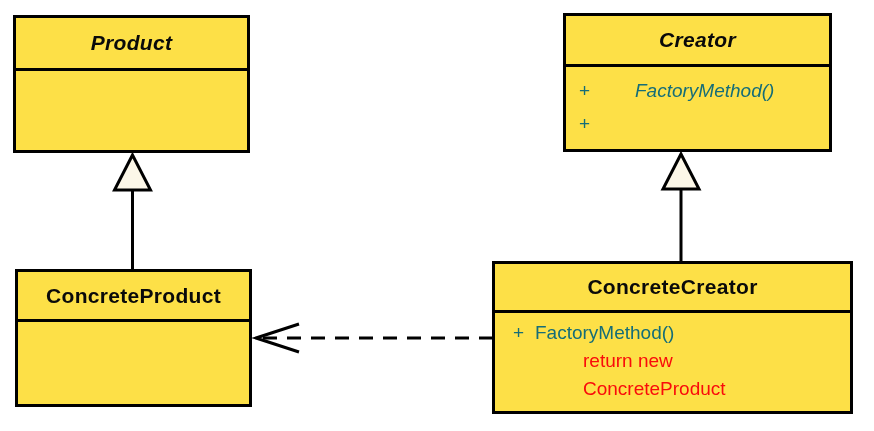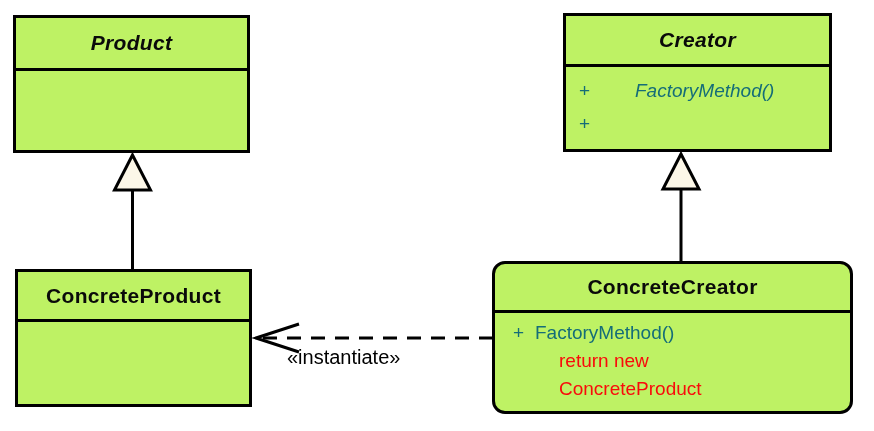--- a/index.html
+++ b/index.html
@@ -6,21 +6,21 @@
   #canvas {
     position: relative;
     width: 874px;
     height: 431px;
     background: #ffffff;
     font-family: "Liberation Sans", sans-serif;
     overflow: hidden;
   }
   .uml-class {
     position: absolute;
-    background: #bef264;
+    background: #fde047;
     border: 3px solid #000000;
     box-sizing: border-box;
   }
   .uml-title {
     width: 100%;
     border-bottom: 3px solid #000000;
     box-sizing: border-box;
     display: flex;
     align-items: center;
     justify-content: center;
@@ -46,21 +46,21 @@
     white-space: nowrap;
   }
   
   .creator-body { padding-top: 13px; }
   .creator-body .method-row { height: 33px; }
   .creator-body .vis { width: 69px; padding-left: 13px; box-sizing: border-box; }
   
   .ccreator-body { padding-top: 9px; }
   .ccreator-body .method-row { height: 28px; }
   .ccreator-body .vis { width: 40px; padding-left: 18px; box-sizing: border-box; }
-  .ccreator-body .note-line { height: 28px; padding-left: 64px; }
+  .ccreator-body .note-line { height: 28px; padding-left: 88px; }
   #connector-layer {
     position: absolute;
     left: 0; top: 0;
     width: 874px; height: 431px;
     pointer-events: none;
   }
   .edge-label {
     position: absolute;
     font-size: 20px;
     color: #000000;
@@ -106,27 +106,26 @@
         <span class="vis">+</span>
       </div>
     </div>
   </div>
 
   <div class="uml-class" style="left:15px; top:269px; width:237px; height:138px;">
     <div class="uml-title" style="height:50px;">ConcreteProduct</div>
     <div class="uml-body"></div>
   </div>
 
-  <div class="uml-class" style="left:492px; top:261px; width:361px; height:153px;border-radius:13px;">
+  <div class="uml-class" style="left:492px; top:261px; width:361px; height:153px;">
     <div class="uml-title" style="height:49px;">ConcreteCreator</div>
     <div class="uml-body ccreator-body">
       <div class="method-row">
         <span class="vis">+</span>
         <span class="mname">FactoryMethod()</span>
       </div>
       <div class="note-line">return new</div>
       <div class="note-line">ConcreteProduct</div>
     </div>
   </div>
 
-  <div class="edge-label" style="left:287px; top:346px;">«instantiate»</div>
 
 </div>
 
 </body></html>

